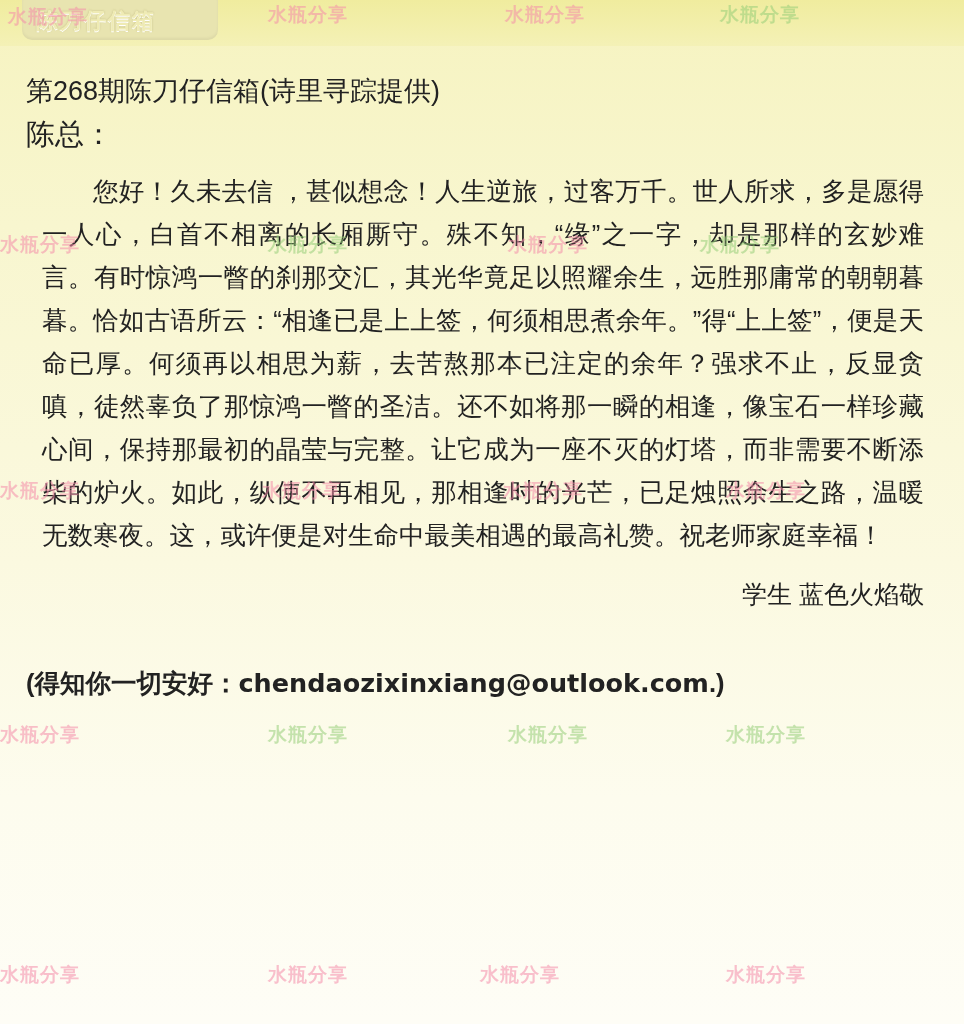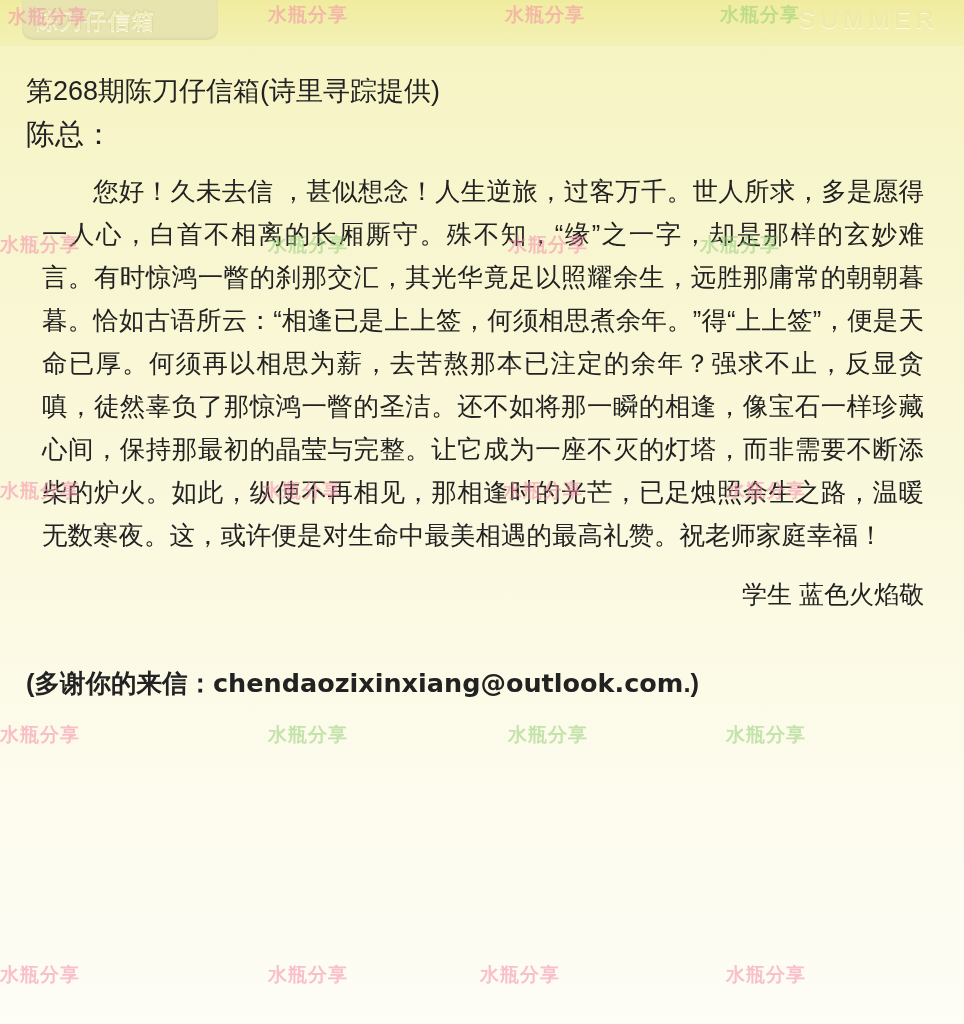--- a/index.html
+++ b/index.html
@@ -124,30 +124,29 @@
   .wm-green { color: rgba(150, 205, 120, 0.55); }
 </style>
 </head>
 <body>
 
 <div class="page">
 
   <div class="banner">
     <div class="banner-tab"></div>
     <div class="banner-tab-text">陈刀仔信箱</div>
-    <div class="banner-ghost">SUMMER</div>
   </div>
 
   <div class="content">
     <div class="doc-title">第268期陈刀仔信箱(诗里寻踪提供)</div>
     <div class="salutation">陈总：</div>
     <p class="letter-body">您好！久未去信 ，甚似想念！人生逆旅，过客万千。世人所求，多是愿得一人心，白首不相离的长厢厮守。殊不知，“缘”之一字，却是那样的玄妙难言。有时惊鸿一瞥的刹那交汇，其光华竟足以照耀余生，远胜那庸常的朝朝暮暮。恰如古语所云：“相逢已是上上签，何须相思煮余年。”得“上上签”，便是天命已厚。何须再以相思为薪，去苦熬那本已注定的余年？强求不止，反显贪嗔，徒然辜负了那惊鸿一瞥的圣洁。还不如将那一瞬的相逢，像宝石一样珍藏心间，保持那最初的晶莹与完整。让它成为一座不灭的灯塔，而非需要不断添柴的炉火。如此，纵使不再相见，那相逢时的光芒，已足烛照余生之路，温暖无数寒夜。这，或许便是对生命中最美相遇的最高礼赞。祝老师家庭幸福！</p>
     <div class="signature">学生 蓝色火焰敬</div>
     <div class="contact">
-      <span>(多谢你的来信：</span><span class="email">chendaozixinxiang@outlook.com</span><span>.)</span>
+      <span>(得知你一切安好：</span><span class="email">chendaozixinxiang@outlook.com</span><span>.)</span>
     </div>
   </div>
 
   <div id="watermark-layer">
       <div class="wm wm-pink" style="left: 8px; top: 4px;">水瓶分享</div>
       <div class="wm wm-pink" style="left: 268px; top: 2px;">水瓶分享</div>
       <div class="wm wm-pink" style="left: 505px; top: 2px;">水瓶分享</div>
       <div class="wm wm-green" style="left: 720px; top: 2px;">水瓶分享</div>
       <div class="wm wm-pink" style="left: 0px; top: 232px;">水瓶分享</div>
       <div class="wm wm-green" style="left: 268px; top: 232px;">水瓶分享</div>

